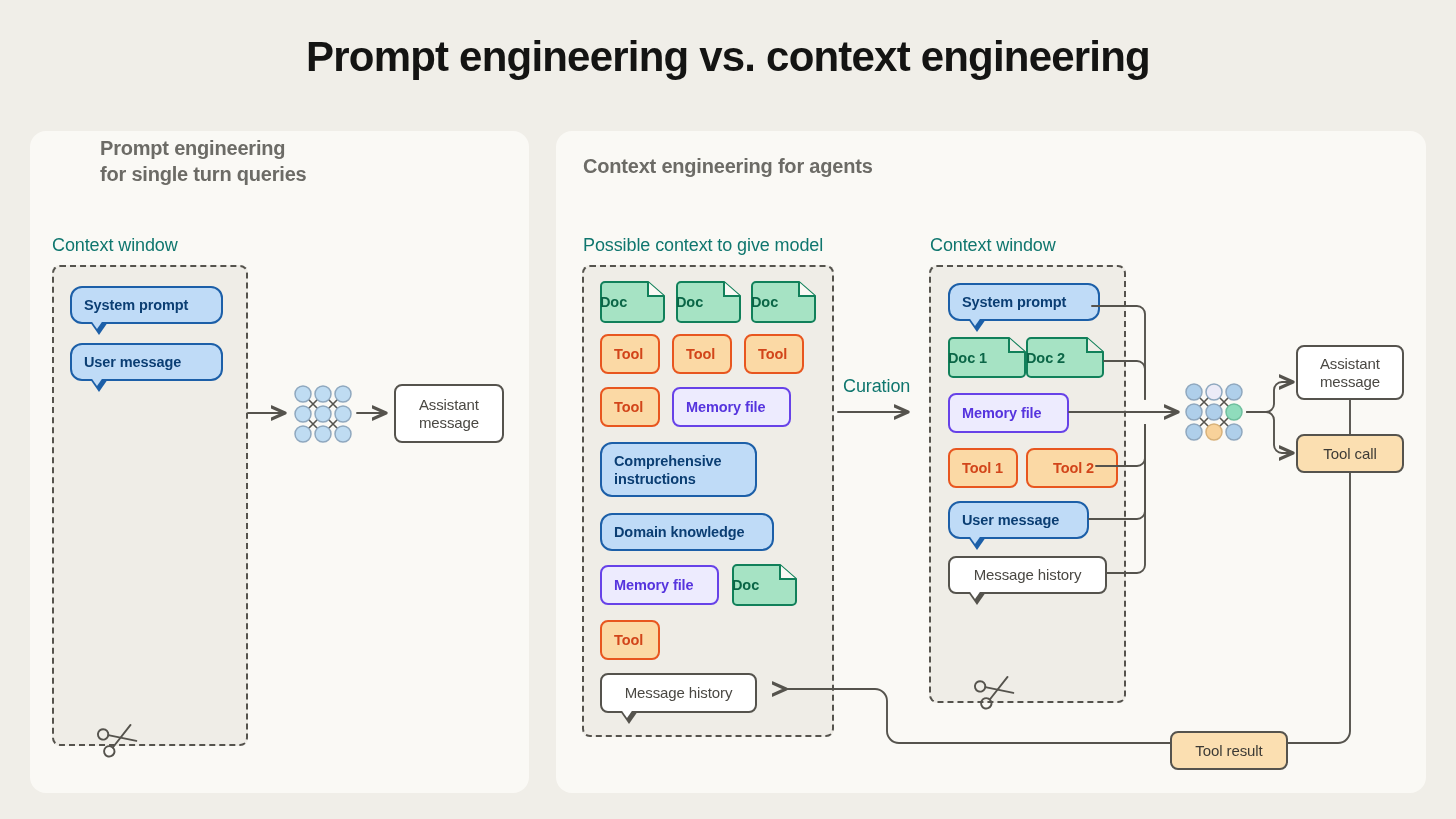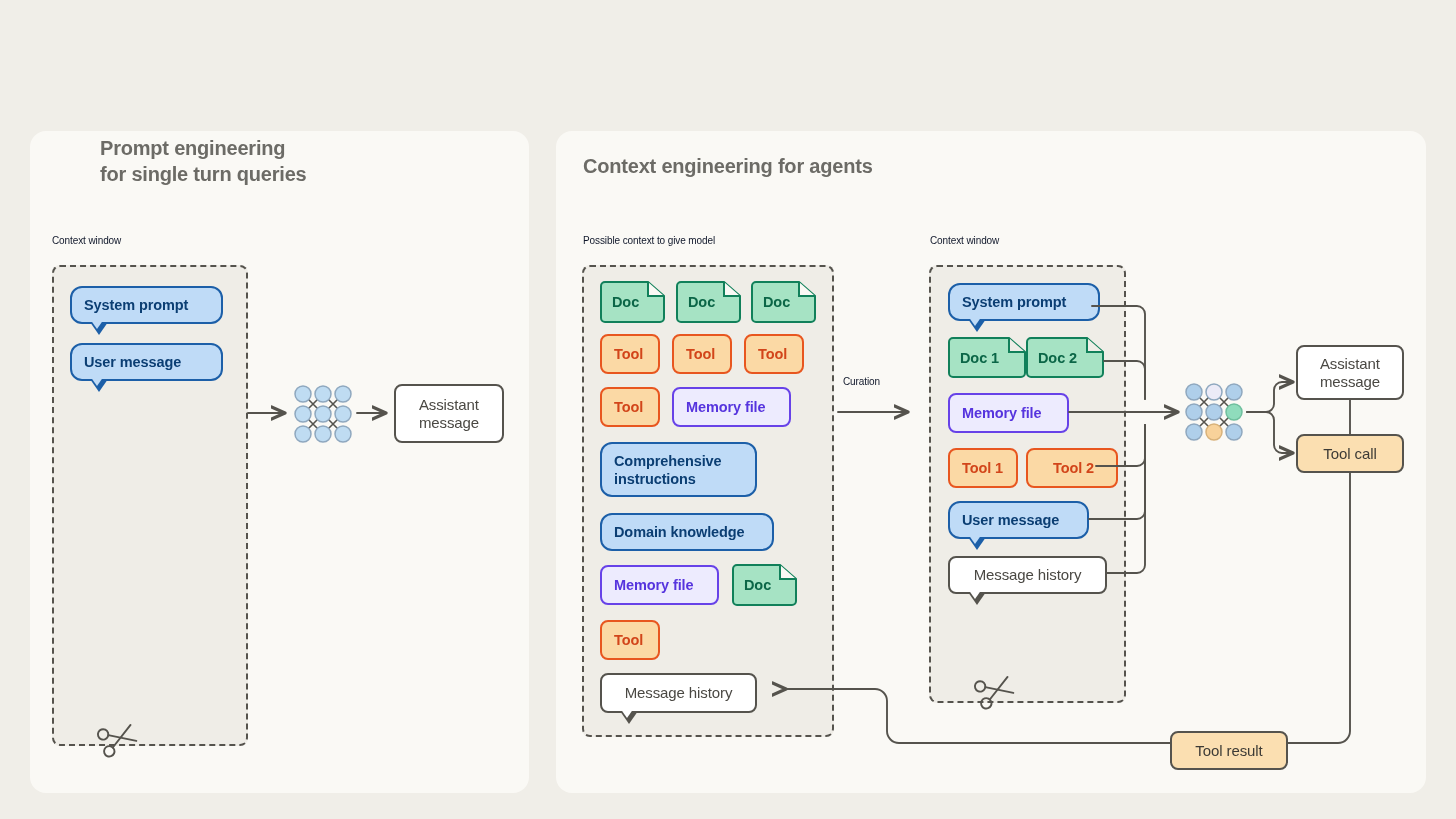--- a/index.html
+++ b/index.html
@@ -24,21 +24,21 @@
     position: absolute; background: #FAF9F5; border-radius: 16px;
   }
   #card-left  { left: 30px;  top: 131px; width: 499px;  height: 662px; }
   #card-right { left: 556px; top: 131px; width: 870px;  height: 662px; }
 
   .card-title {
     position: absolute; color: #6C6B66; font-size: 20px; font-weight: 600;
     line-height: 26px; letter-spacing: -0.2px; white-space: pre-line;
   }
   .col-label {
-    position: absolute; color: #0f172a; font-size: 10px; font-weight: 400;
+    position: absolute; color: #0f766e; font-size: 18px; font-weight: 400;
     letter-spacing: -0.1px; white-space: nowrap;
   }
 
   
   .ctxbox {
     position: absolute;
     background: #EFEDE7;
     border: 2px dashed #55534D;
     border-radius: 8px;
   }
@@ -72,37 +72,37 @@
   }
   .chip.c-blue.tail::before { border-top-color:#1C5FA8; }
   .chip.c-blue.tail::after  { border-top-color:#BFDBF7; }
   .chip.c-plain.tail::before{ border-top-color:#55534D; }
   .chip.c-plain.tail::after { border-top-color:#FFFFFF; }
 
   
   .doc {
     position:absolute; display:flex; align-items:center;
     font-size:14.5px; font-weight:700; color:#0B6647; letter-spacing:-0.1px;
-    padding-left:12px;
     border-radius:20px;
   }
   .doc svg { position:absolute; left:0; top:0; }
   .doc span { position:relative; z-index:2; }
 
   
   #wires { position:absolute; left:0; top:0; width:1456px; height:819px; pointer-events:none; }
 
   
   .net { position:absolute; }
 </style>
 </head>
 <body>
 
 <div id="root">
 
+  <div class="title">Prompt engineering vs. context engineering</div>
 
   <div class="card" id="card-left">
     <div class="card-title" style="left:22px; top:4px; width:430px;margin-left:48px;">Prompt engineering
 for single turn queries</div>
     <div class="col-label" style="left:22px; top:104px;">Context window</div>
 
     <div class="ctxbox" style="left:22px; top:134px; width:196px; height:481px;"></div>
 
     <div class="chip c-blue tail" style="left:40px; top:155px; width:153px; height:38px;">
       <span>System prompt</span>

